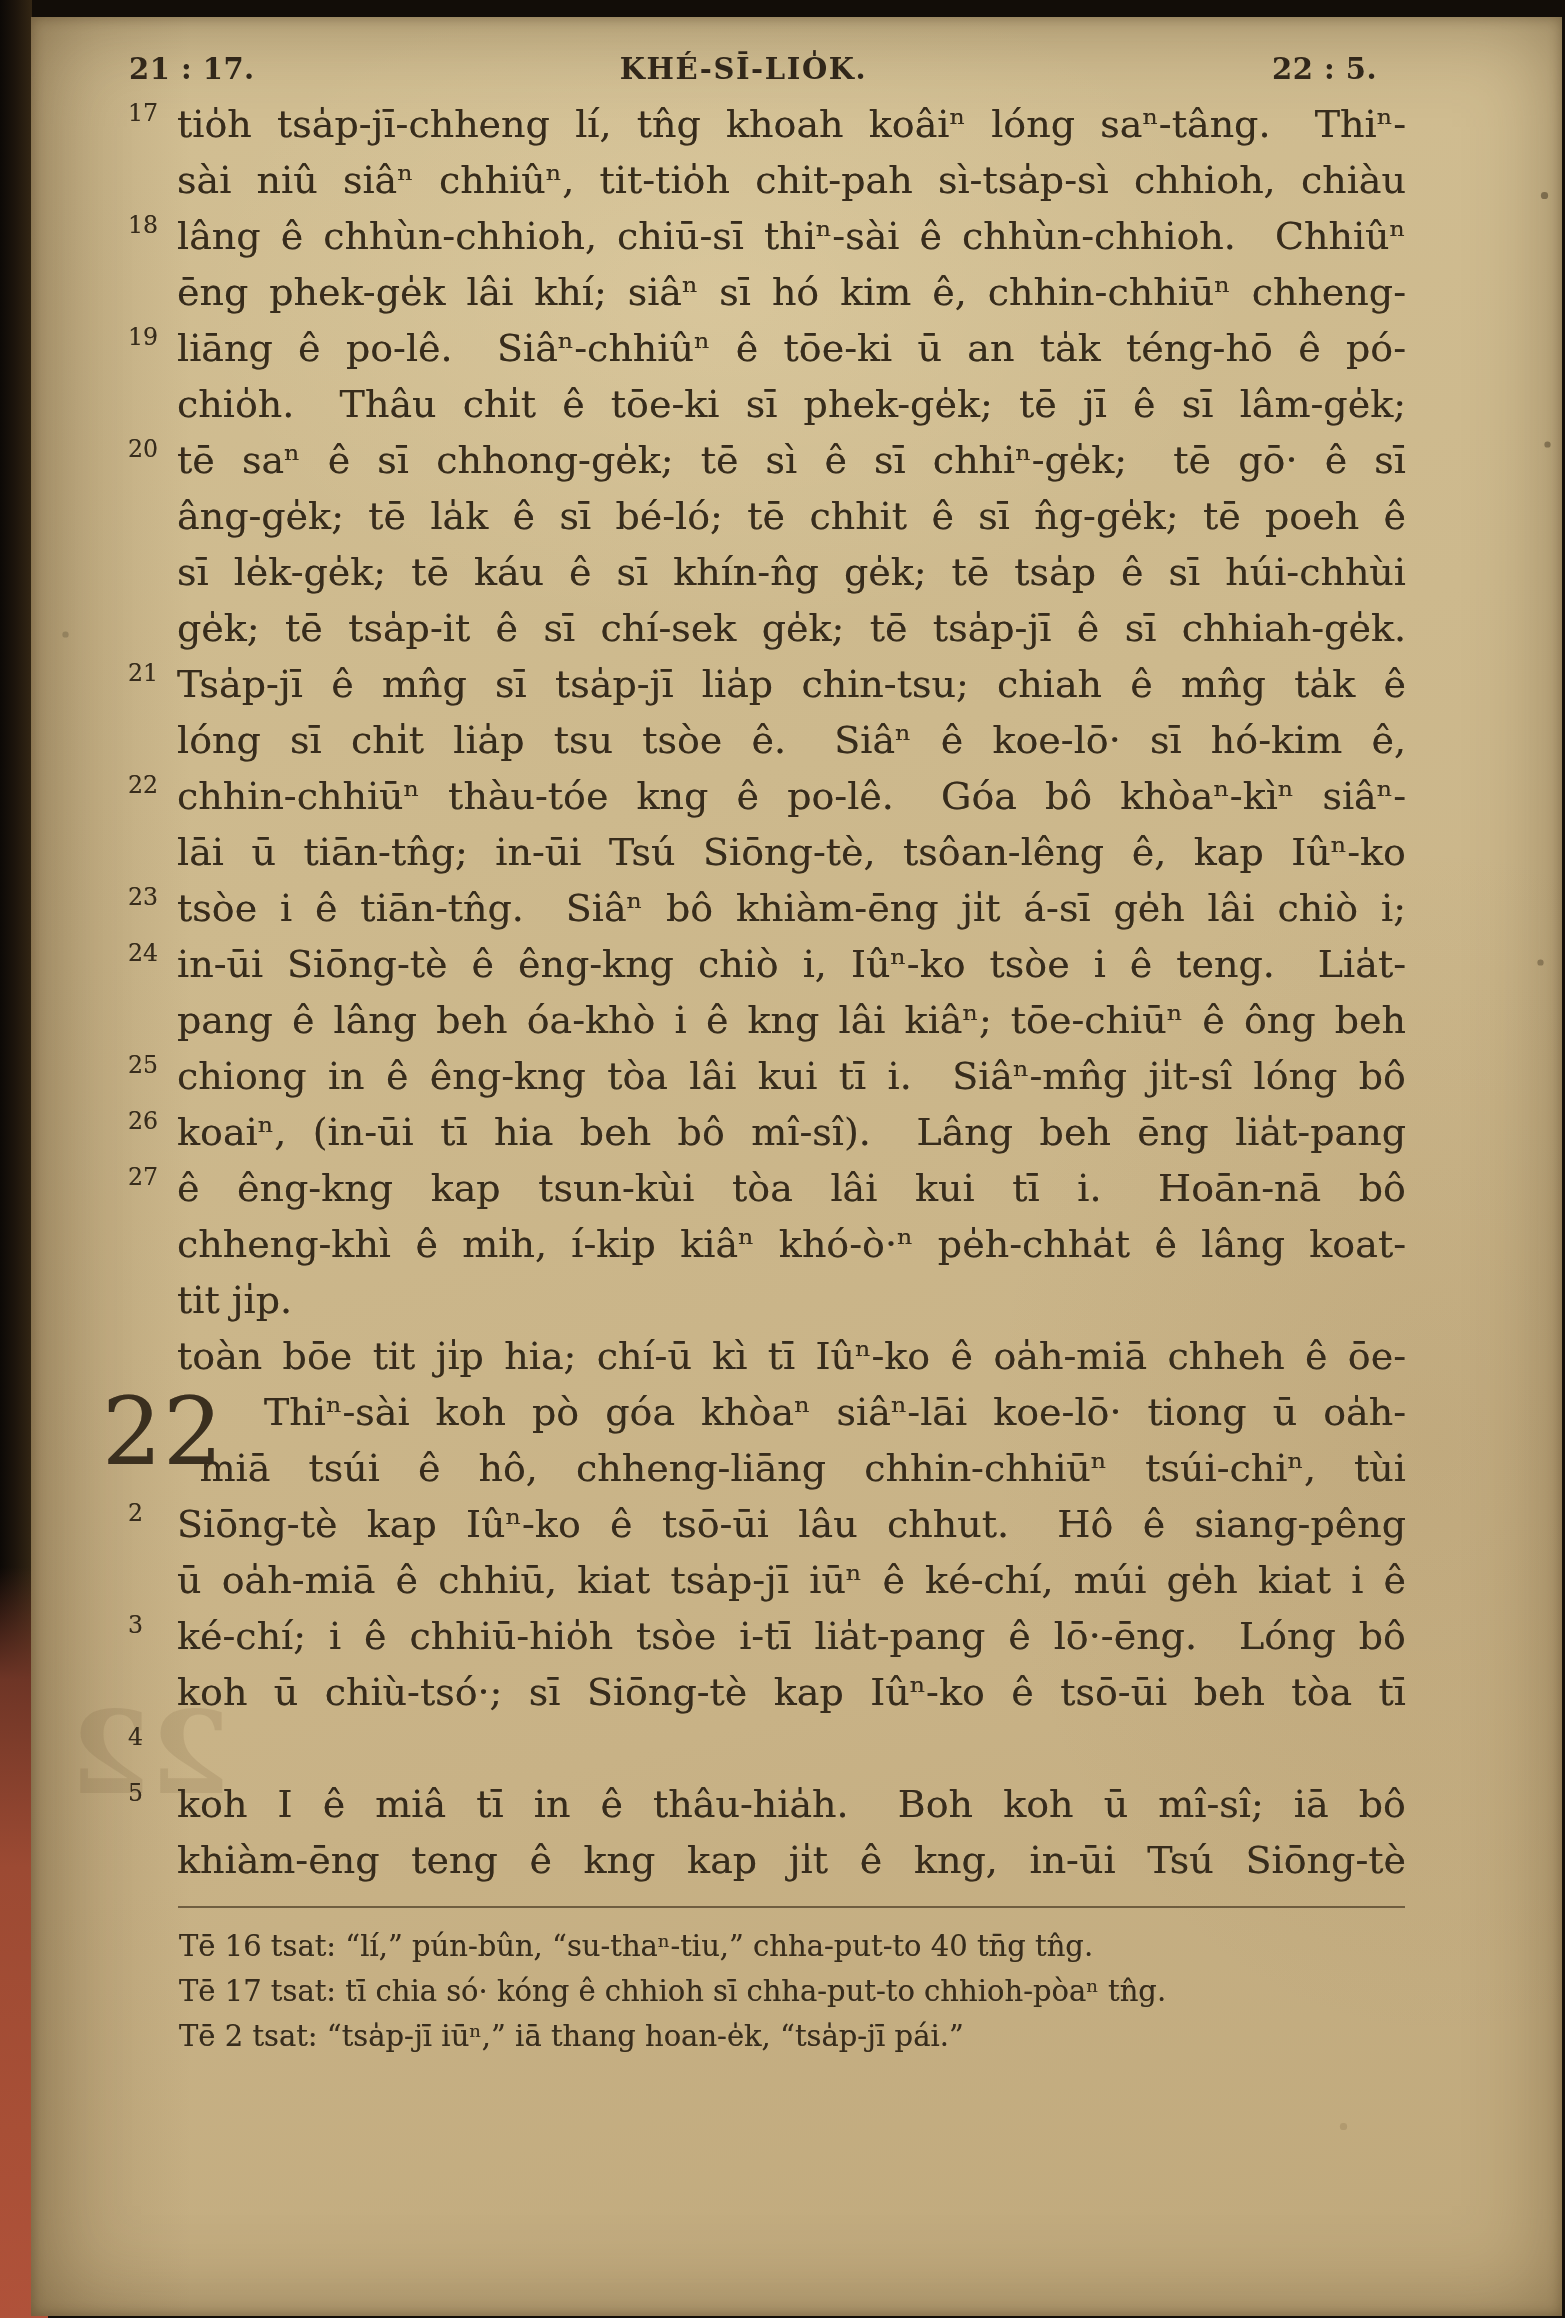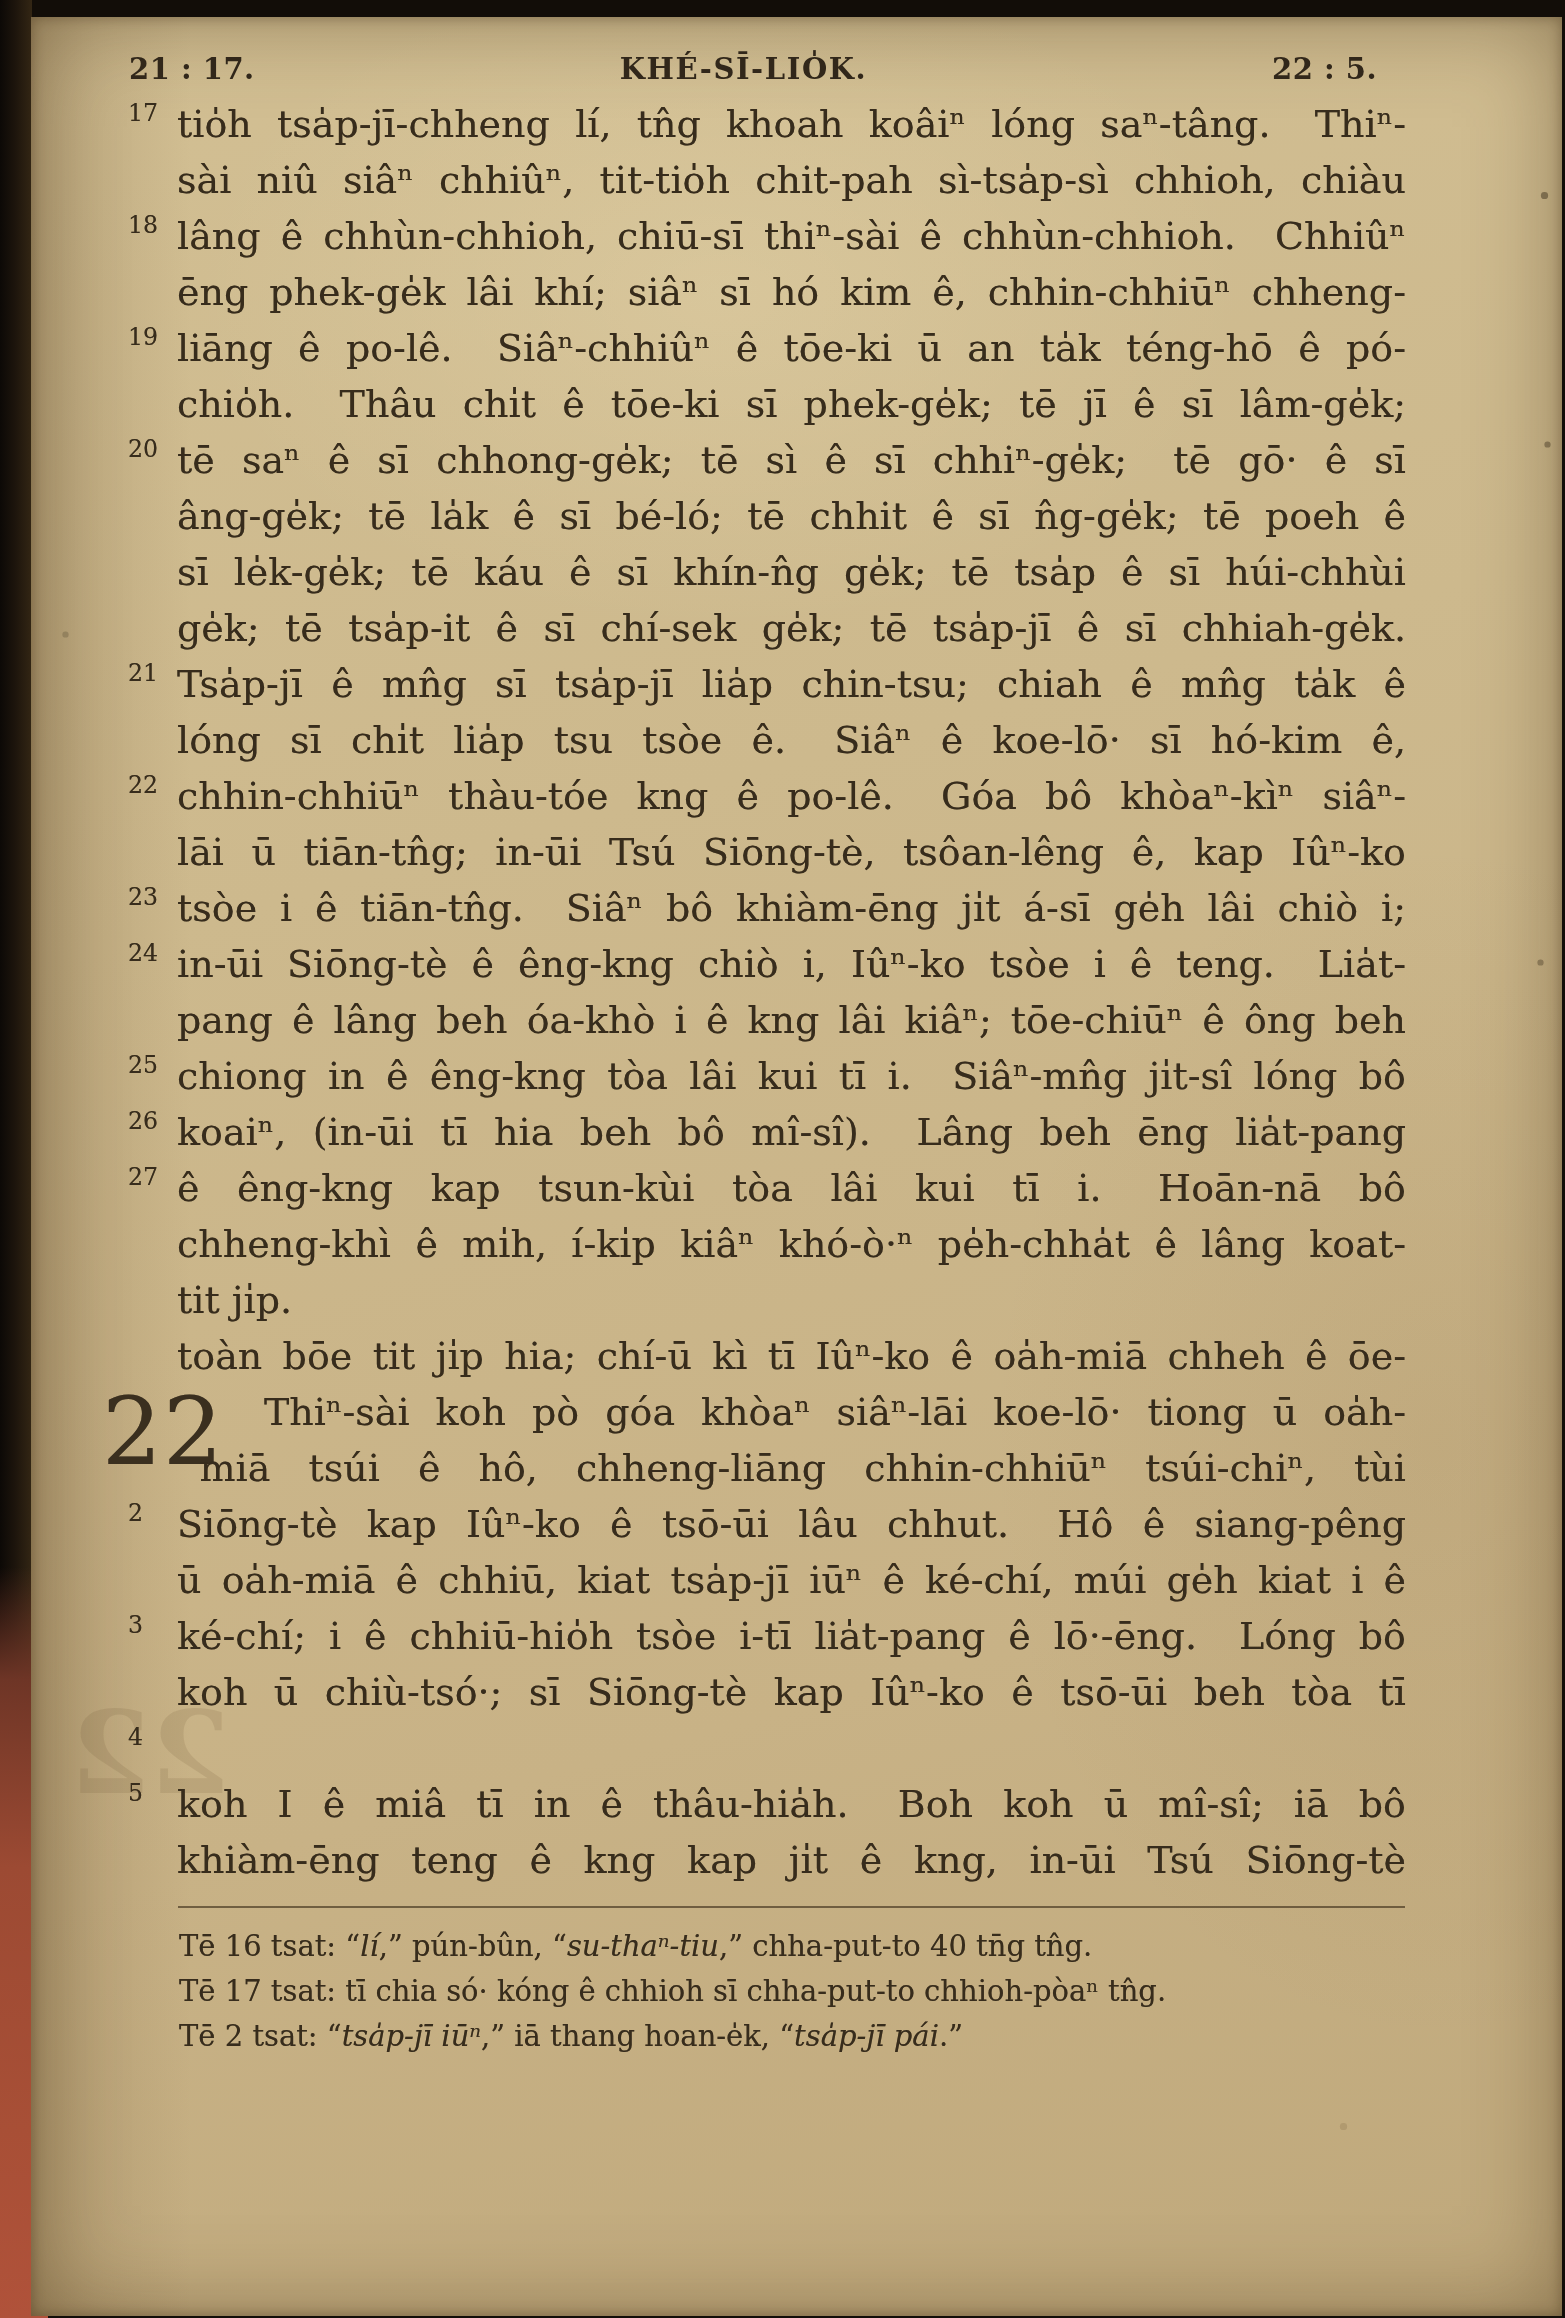--- a/index.html
+++ b/index.html
@@ -48,21 +48,21 @@
     font-size:23.6px; line-height:23.6px;margin-left:6px; }
   .chapnum { position:absolute; left:-75px; top:1.1px; font-size:94px; line-height:94px; letter-spacing:1.1px; color:#3a2f1f; }
 
   .ghost { position:absolute; left:70px; top:1685px; font-size:115px; font-weight:bold;
     color:rgba(90,68,38,0.13); transform:scaleX(-1); }
 
   .fn-rule { position:absolute; left:178px; top:1906px; width:1227px; height:1.6px; background:rgba(64,49,27,0.65); }
 
   .footnotes { position:absolute; left:179px; top:1924px; width:1229px; font-size:29px; color:#372c1c; }
   .fn-line { height:45px; line-height:45px; white-space:nowrap; text-shadow:0 0 0.5px rgba(54,43,27,0.5); }
-  .it { font-style:italic; }
+  .it { }
 
   .pagenum { position:absolute; left:177px; top:2071px; width:1229px; text-align:center;
     font-size:30px; font-weight:bold; letter-spacing:1.1px; color:#33291b; }
 </style>
 </head>
 <body>
 
 <div class="scan">
   <div class="edge-left"></div>
   <div class="spine"></div>

